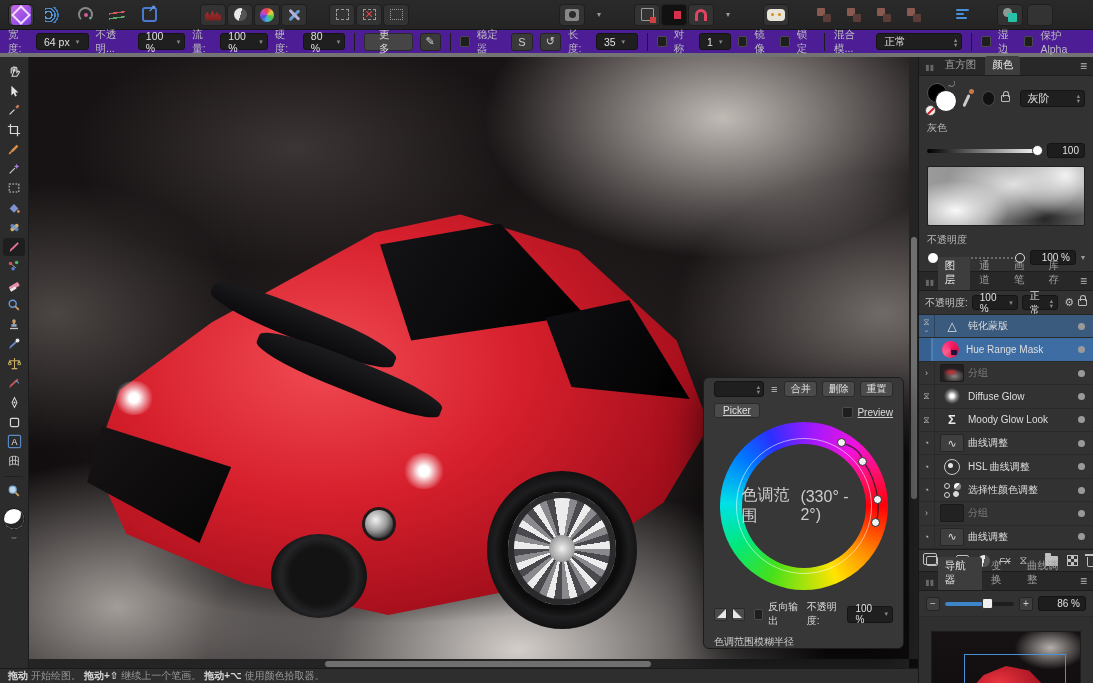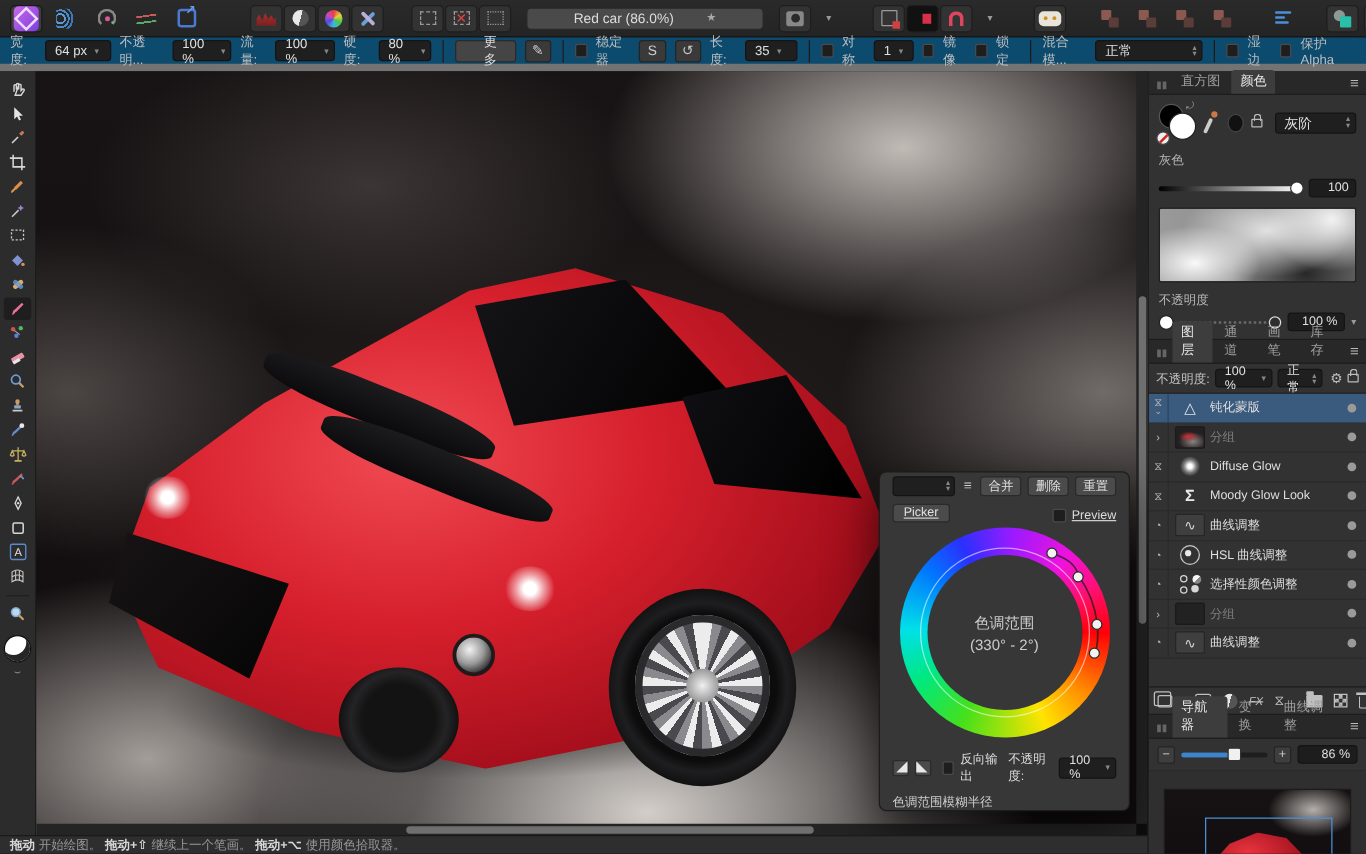--- a/index.html
+++ b/index.html
@@ -58,29 +58,29 @@
       radial-gradient(circle at 20% 50%, transparent 6px, #4a8ac8 6px, #4a8ac8 7.5px, transparent 7.5px),
       radial-gradient(circle at 20% 50%, transparent 9px, #3a7ab8 9px, #3a7ab8 10.5px, transparent 10.5px); }
   .dev { width:15px; height:15px; border-radius:50%; border:2px solid #888; border-bottom-color:transparent; position:relative; }
   .dev::after { content:""; position:absolute; left:4px; top:4px; width:4px; height:4px; border-radius:50%; background:#d85a9a; box-shadow:4px 3px 0 -1px #58c878; }
   .tmap { width:16px; height:12px; background:
       linear-gradient(transparent 3px, #c85a5a 3px, #c85a5a 4.5px, transparent 4.5px, transparent 8px, #58a868 8px, #58a868 9.5px, transparent 9.5px); transform:skewY(-8deg); border-radius:2px; }
   .exp { width:15px; height:15px; border:2px solid #4a7ad0; border-radius:3px; position:relative; }
   .exp::after { content:"↗"; position:absolute; right:-2px; top:-6px; color:#6a9ae8; font-size:10px; font-weight:bold; }
 
   
-  .tb-ctx { height:27px; background:#0c4a6e; border-bottom:6px solid #737373; display:flex; align-items:center;
+  .tb-ctx { height:27px; background:#4c1d95; border-bottom:4px solid #737373; display:flex; align-items:center;
     padding:0 8px; gap:7px; flex:0 0 27px; font-size:10.5px; color:#c8c8c8; }
   .lbl { color:#bdbdbd; }
   .combo { height:17px; background:#1f1f1f; border:1px solid #141414; border-radius:3px; display:flex;
     align-items:center; padding:0 4px 0 7px; gap:6px; color:#e0e0e0; }
   .combo .ar { font-size:7px; color:#888; }
   .stack-ar { display:flex; flex-direction:column; line-height:5px; font-size:6.5px; color:#888; }
   .btn { height:18px; background:#454545; border:1px solid #2a2a2a; border-radius:3px; color:#ddd;
-    display:flex; align-items:center; justify-content:center; padding:0 14px;text-align:right; }
+    display:flex; align-items:center; justify-content:center; padding:0 14px; }
   .chk { width:11px; height:11px; background:#1e1e1e; border:1px solid #4a4a4a; border-radius:2px; }
   .vsep { width:1px; height:18px; background:#1c1c1c; margin:0 2px; }
   .ico-btn { width:24px; height:18px; border-radius:3px; display:flex; align-items:center; justify-content:center; background:#3a3a3a; border:1px solid #242424; color:#ccc; font-size:11px; }
 
   
   .main { flex:1; display:flex; min-height:0; }
   .workarea { flex:1; display:flex; flex-direction:column; min-width:0; }
   .canvasrow { flex:1; display:flex; min-height:0; }
 
   
@@ -156,21 +156,21 @@
   .dlg-btn { flex:1; height:16px; background:#4b4b4b; border:1px solid #2a2a2a; border-radius:3px; color:#e0e0e0;
     display:flex; align-items:center; justify-content:center; font-size:10px; }
   .dlg-row2 { display:flex; justify-content:space-between; align-items:flex-end; margin-top:6px;text-decoration:underline; }
   .picker-btn { height:15px; background:#4b4b4b; border:1px solid #2a2a2a; border-radius:3px; color:#e0e0e0;
     display:flex; align-items:center; padding:0 8px; font-size:10px; }
   .prev-wrap { display:flex; align-items:center; gap:4px; font-size:10px; color:#ddd; }
   .wheel-wrap { position:relative; width:168px; height:168px; margin:4px auto 0; flex:0 0 168px; }
   .hue-ring { position:absolute; inset:0; border-radius:50%;
     background:conic-gradient(from 90deg, #ff0008, #ff9000 38deg, #ffe400 66deg, #46e01a 115deg, #00e87e 150deg, #00e0e8 182deg, #0078ff 218deg, #2a30ff 244deg, #9c1aff 275deg, #f012dc 310deg, #ff0f6e 335deg, #ff0008 360deg); }
   .hue-hole { position:absolute; left:22px; top:22px; width:124px; height:124px; border-radius:50%; background:#373737;
-    display:flex; flex-direction:column; align-items:center; justify-content:center; gap:2px; color:#ccc; font-size:12px; }
+    display:flex; flex-direction:row; align-items:center; justify-content:center; gap:2px; color:#ccc; font-size:16px; }
   .ind-ring { position:absolute; left:16px; top:16px; width:136px; height:136px; border-radius:50%;
     border:1.5px solid rgba(255,255,255,.55); }
   .handle { position:absolute; width:9px; height:9px; border-radius:50%; background:#f2f2f2; border:1.5px solid #2a2a2a; }
   .dlg-row3 { display:flex; align-items:center; gap:5px; margin-top:10px; font-size:10px; color:#ddd; }
   .tri-btn { width:15px; height:13px; background:#4b4b4b; border:1px solid #2a2a2a; border-radius:2px; position:relative; }
   .tri-btn::after { content:""; position:absolute; left:2px; bottom:2px; border-left:9px solid transparent; border-bottom:9px solid #e8e8e8; }
   .tri-btn.r::after { border-left:none; border-right:9px solid transparent; border-bottom:9px solid #e8e8e8; right:2px; left:auto; }
   .dlg-row4 { margin-top:7px; font-size:10px; color:#ccc; }
   .val-box { width:52px; height:15px; background:#1d1d1d; border:1px solid #141414; border-radius:3px;
     display:flex; align-items:center; justify-content:flex-end; padding:0 5px; color:#e0e0e0; font-size:10px; }
@@ -330,24 +330,20 @@
       <div class="tbtn grp">
           <span class="dash-sq">
             <span class="x">✕</span>
           </span>
         </div>
       <div class="tbtn grp">
           <span class="dash-sq" style="border-style:dotted"></span>
         </div>
     </div>
     <div class="grow"></div>
-    <div class="pill">
-      <span>Red car (86.0%)</span>
-      <span class="star">★</span>
-    </div>
     <div class="grow"></div>
     <div class="seg">
       <div class="tbtn grp">
           <span class="maskprev"></span>
         </div>
       <div class="tbtn">
           <span class="chev">▾</span>
         </div>
     </div>
     <div class="sp"></div>
@@ -783,20 +779,28 @@
           <div class="lmark">
               <span>⧖</span>
               <span style="font-size:7px">⌄</span>
             </div>
           <div class="lthumb">
               <span>△</span>
             </div>
           <div class="lname">钝化蒙版</div>
           <div class="ldot"></div>
         </div>
+        <div class="lrow sel2">
+          <div class="indent"></div>
+          <div class="lthumb">
+              <span class="huemask-ic"></span>
+            </div>
+          <div class="lname">Hue Range Mask</div>
+          <div class="ldot"></div>
+        </div>
         <div class="lrow">
           <div class="lmark">
               <span>›</span>
             </div>
           <div class="lthumb">
               <span class="groupthumb"></span>
             </div>
           <div class="lname mut">分组</div>
           <div class="ldot"></div>
         </div>

